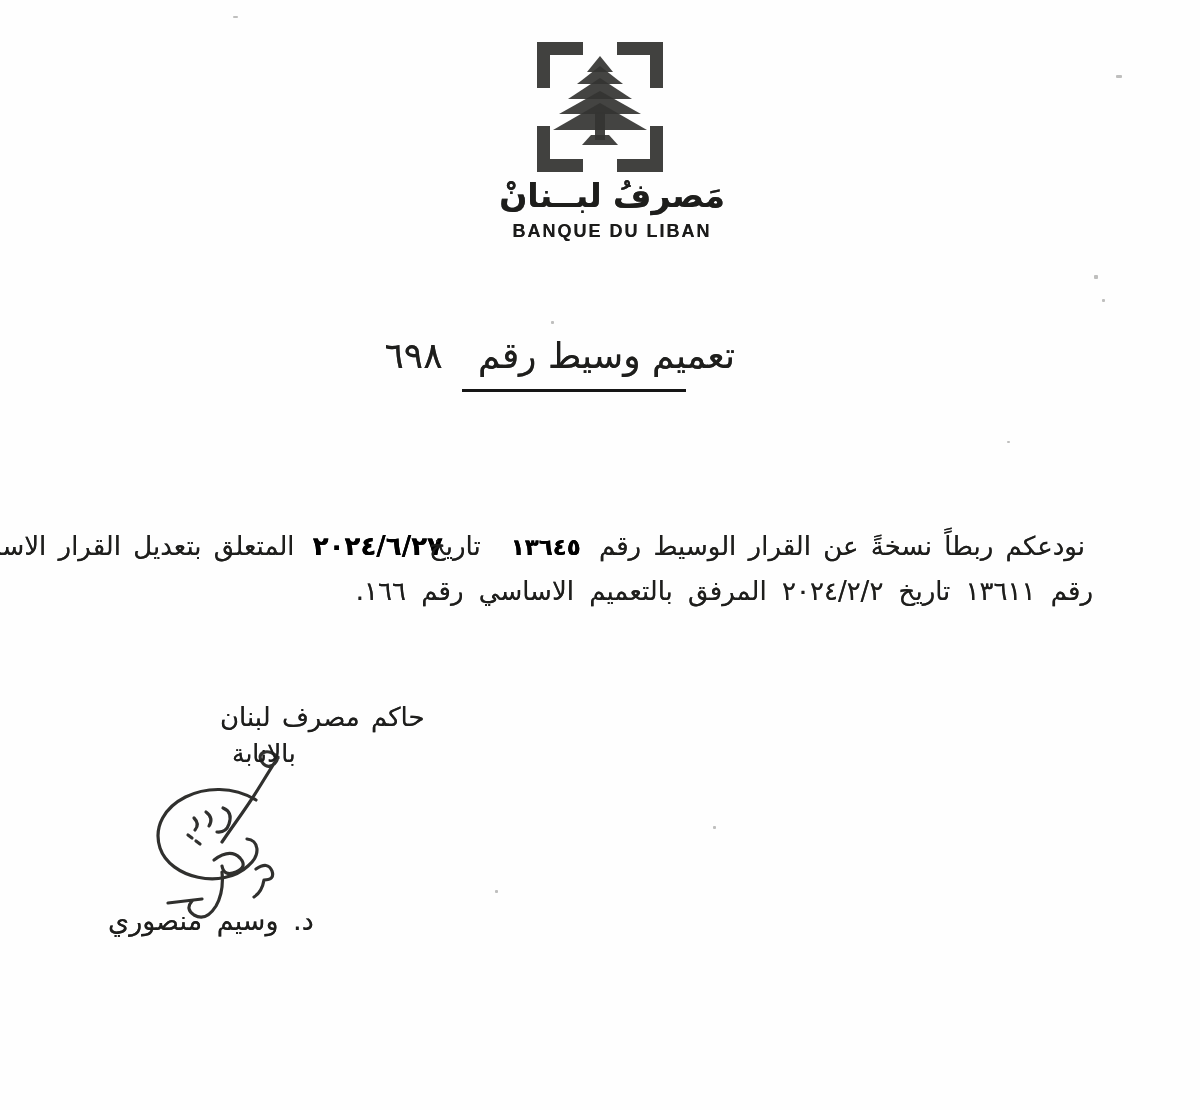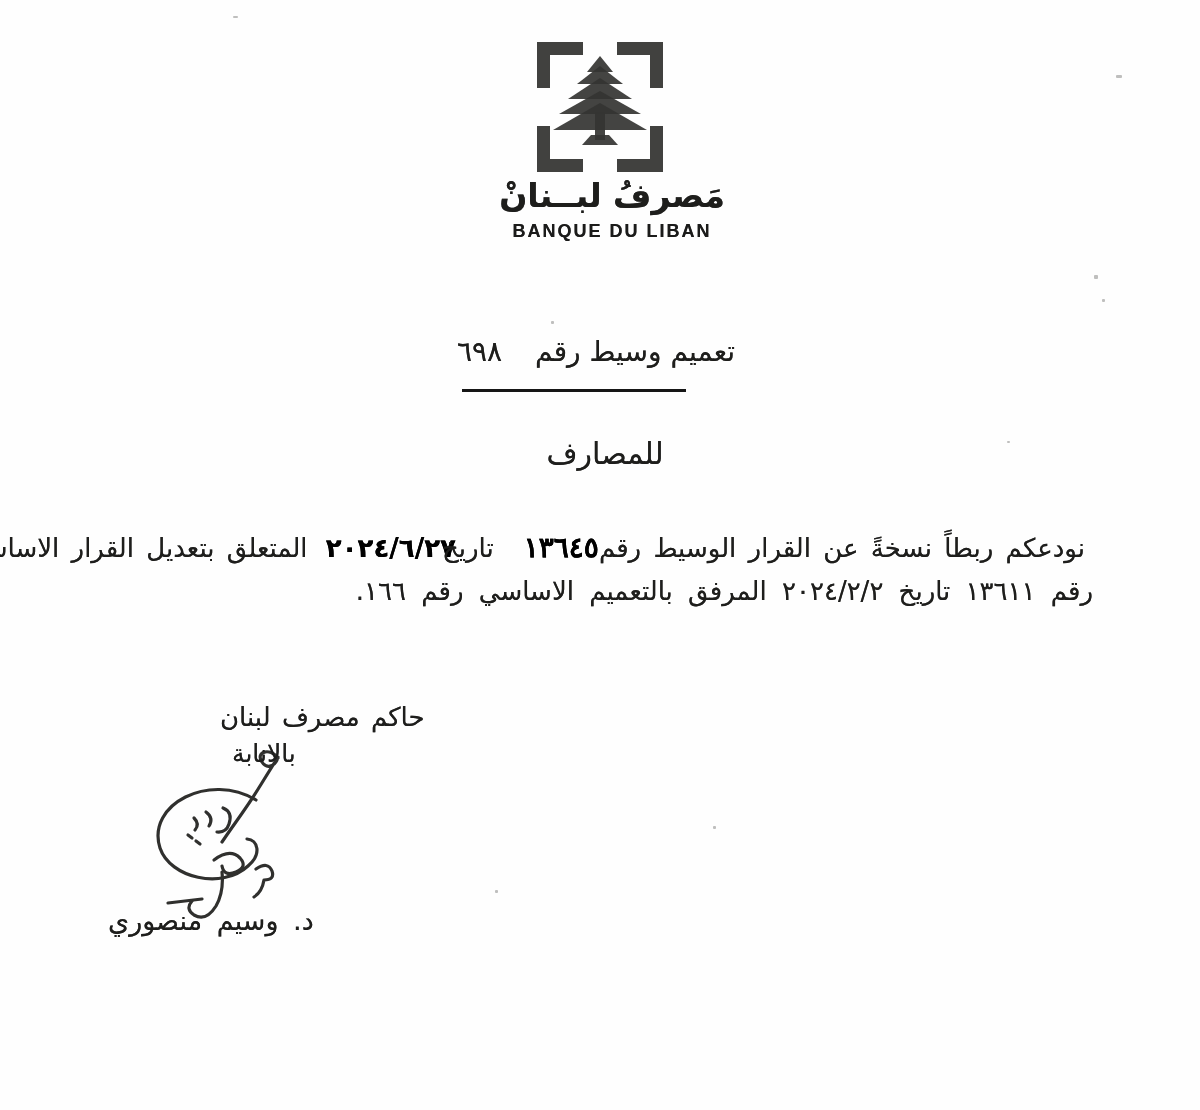--- a/index.html
+++ b/index.html
@@ -12,30 +12,30 @@
   .ar{direction:rtl;unicode-bidi:isolate;white-space:nowrap;
       text-shadow:0 0 0.5px rgba(20,20,20,.75);}
   
   #logo-frame{left:537px;top:42px;width:126px;height:130px;}
   #brand-ar{left:482px;top:176px;width:260px;text-align:center;
             font-size:33px;font-weight:bold;letter-spacing:1px;}
   #brand-en{left:482px;top:221px;width:260px;text-align:center;
             font-family:"Liberation Sans",sans-serif;font-size:18px;font-weight:bold;
             letter-spacing:2px;color:#1b1b1a;text-shadow:0 0 0.6px rgba(0,0,0,.7);}
   
-  #title{left:445px;top:335px;width:290px;text-align:right;font-size:28px;}
+  #title{left:445px;top:335px;width:290px;text-align:right;font-size:36px;}
   #title .num{margin-right:24px;letter-spacing:2px;}
   #title-underline{left:462px;top:389px;width:224px;height:3px;background:#161616;}
   #addressee{left:505px;top:436px;width:200px;text-align:center;font-size:30px;}
   
   .body-line{font-size:26px;}
   #body-line1{right:115px;top:531px;word-spacing:4px;}
   #body-line2{right:107px;top:576px;word-spacing:7px;}
   .stamp{font-weight:bold;color:#000;text-shadow:0 0 0.6px #000;}
-  .decision-num{letter-spacing:6px;margin-left:30px;font-size:28px;font-family:Liberation Serif, serif;}
+  .decision-num{letter-spacing:6px;margin-right:18px;margin-left:30px;font-size:23px;}
   .l1-date{letter-spacing:2px;margin-right:-14px;margin-left:6px;unicode-bidi:isolate;}
   
   #dateline{left:106px;top:641px;font-size:26px;word-spacing:9px;}
   #dateline .day{margin-right:-5px;margin-left:2px;}
   
   #gov-line1{left:220px;top:702px;font-size:26px;word-spacing:3px;}
   #gov-line2{left:232px;top:739px;font-size:25px;}
   #signature{left:110px;top:742px;width:240px;height:180px;}
   #signer{left:108px;top:905px;font-size:27px;word-spacing:6px;}
   
@@ -68,21 +68,20 @@
 
   <div id="brand-en" class="abs">BANQUE DU LIBAN</div>
   <div id="brand-ar" class="abs ar">مَصرفُ لبــنانْ</div>
 
   <div id="title" class="abs ar">
     <span>تعميم وسيط رقم</span>
     <span class="num">٦٩٨</span>
   </div>
   <div id="title-underline" class="abs"></div>
 
-  <div id="addressee" class="abs ar">للمصارف</div>
 
   <div id="body-line1" class="abs ar body-line">
     <span>نودعكم ربطاً نسخةً عن القرار الوسيط رقم</span><span class="stamp decision-num">١٣٦٤٥</span><span>تاريخ</span><span class="stamp l1-date" dir="ltr"><span>٢٠٢٤/٦/</span><span>٢٧</span></span>
     <span>المتعلق بتعديل القرار الاساسي</span>
   </div>
   <div id="body-line2" class="abs ar body-line">رقم ١٣٦١١ تاريخ ٢٠٢٤/٢/٢ المرفق بالتعميم الاساسي رقم ١٦٦.</div>
 
 
   <div id="gov-line1" class="abs ar">حاكم مصرف لبنان</div>
   <div id="gov-line2" class="abs ar">بالانابة</div>

